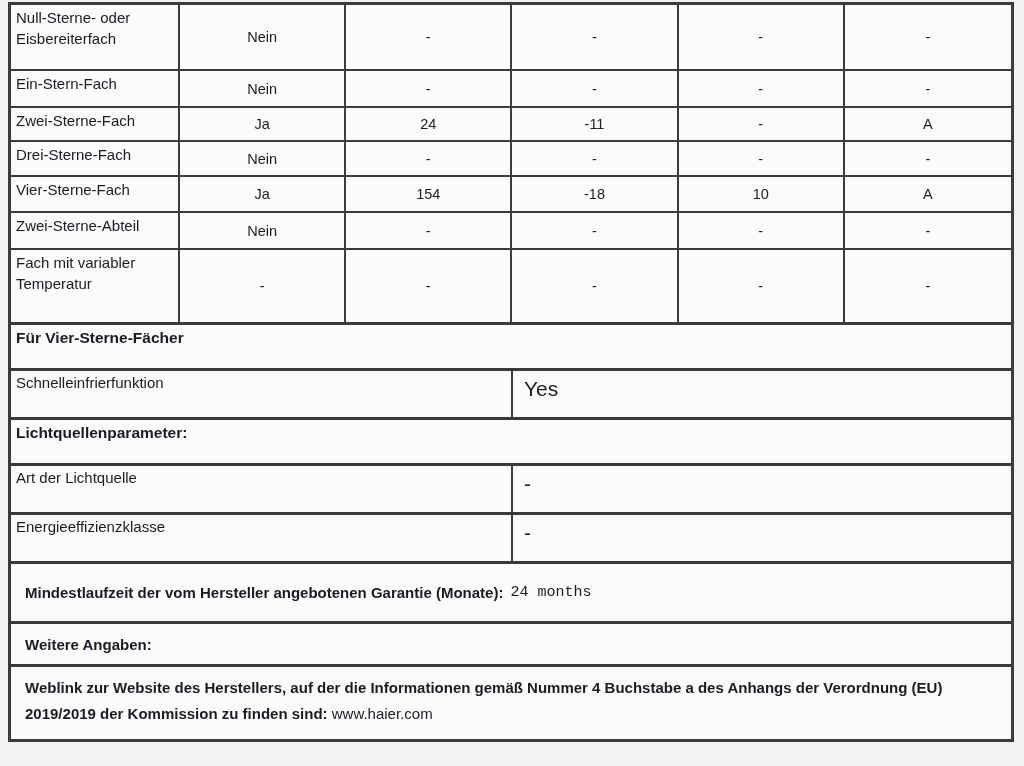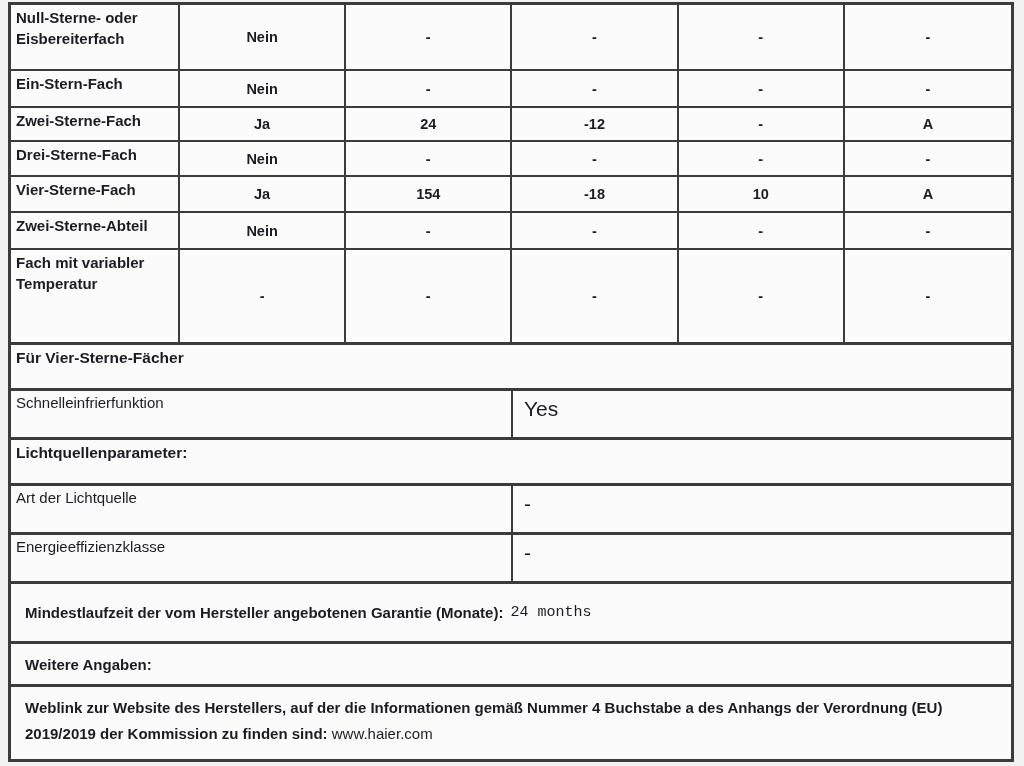--- a/index.html
+++ b/index.html
@@ -26,35 +26,34 @@
     grid-template-columns:169px repeat(5,1fr);
     box-sizing:border-box;
     border-bottom:2px solid #3b3b3b;
   }
   .grid-row:last-child{border-bottom:none;}
   .cell{
     box-sizing:border-box;
     border-right:2px solid #3b3b3b;
     background:#fbfbfb;
     overflow:hidden;
-    font-weight:bold;
   }
   .cell:last-child{border-right:none;}
   .cell.lbl{
     padding:2px 4px 2px 5px;
     font-size:15px;
     line-height:1.4;
     text-align:left;
   }
   .cell.val{
     display:flex;align-items:center;justify-content:center;
     font-size:14.5px;
   }
   .r0{height:66px}.r1{height:37px}.r2{height:34px}.r3{height:35px}
-  .r4{height:36px}.r5{height:37px}.r6{height:92px}
+  .r4{height:36px}.r5{height:37px}.r6{height:72px}
   
   .hdr{
     padding:4px 4px 12px 5px;
     font-size:15.5px;
     font-weight:bold;
   }
   .h-sec{height:46px;}
   
   .two-col{
     display:grid;
@@ -112,21 +111,21 @@
       <div class="cell val">-</div>
       <div class="cell val">-</div>
       <div class="cell val">-</div>
       <div class="cell val">-</div>
     </div>
 
     <div class="grid-row r2">
       <div class="cell lbl">Zwei-Sterne-Fach</div>
       <div class="cell val">Ja</div>
       <div class="cell val">24</div>
-      <div class="cell val">-12</div>
+      <div class="cell val">-11</div>
       <div class="cell val">-</div>
       <div class="cell val">A</div>
     </div>
 
     <div class="grid-row r3">
       <div class="cell lbl">Drei-Sterne-Fach</div>
       <div class="cell val">Nein</div>
       <div class="cell val">-</div>
       <div class="cell val">-</div>
       <div class="cell val">-</div>

